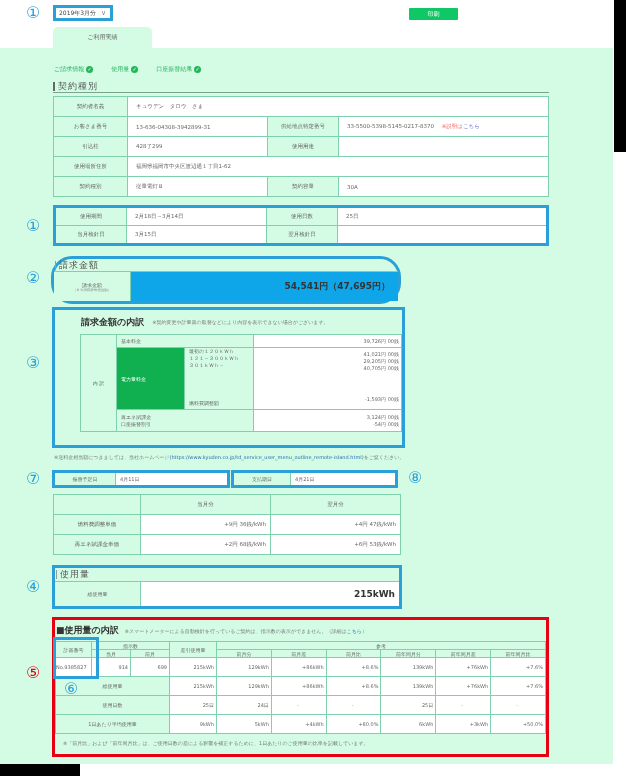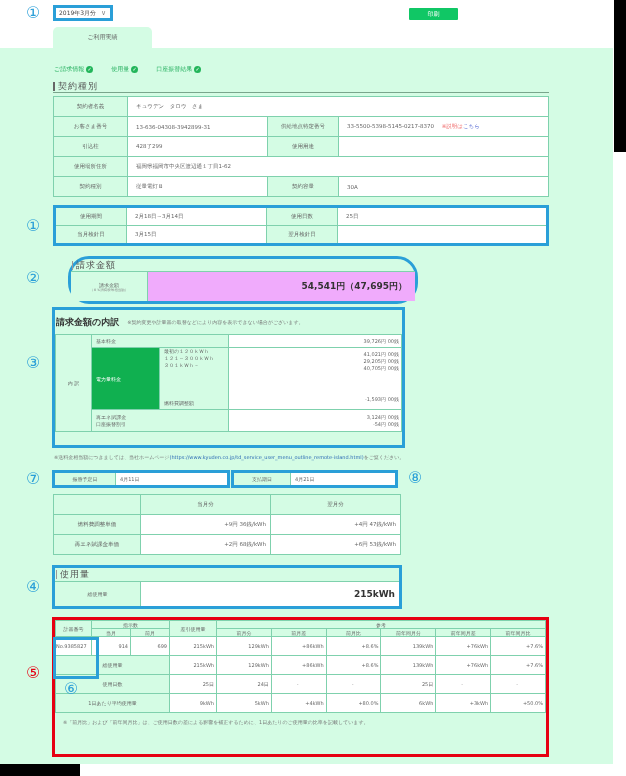--- a/index.html
+++ b/index.html
@@ -47,29 +47,29 @@
   .period-table { left: 53px; top: 205px; width: 496px; }
   .period-table td { height: 19px; }
 
   .blue-box { border: 3px solid #2a9fd8; }
   .red-box { border: 3px solid #e60012; }
 
   .circ { font-size: 16px; color: #2a9fd8; line-height: 1; }
   .circ.red { color: #e60012; }
 
   
-  .billing-box { left: 68px; top: 256px; width: 350px; height: 48px; border-radius: 21px; }
+  .billing-box { left: 51px; top: 256px; width: 350px; height: 48px; border-radius: 21px; }
   .billing-inner-title { height: 13px; border-bottom: 1px solid #7fd1ad; padding-left: 1px; }
-  .billing-row { display: flex; height: 29px; background: #f0abfc; }
+  .billing-row { display: flex; height: 29px; background: #0ea5e9; }
   .billing-row .l { width: 77px; background: #d4fce4; border-right: 1px solid #7fd1ad; display: flex; flex-direction: column; align-items: center; justify-content: center; font-size: 5px; color: #666; }
   .billing-row .l small { font-size: 3.5px; color: #888; }
   .billing-row .r { flex: 1; display: flex; align-items: center; justify-content: flex-end; padding-right: 8px; font-size: 9px; font-weight: bold; color: #333; }
 
   
-  .breakdown-box { left: 52px; top: 307px; width: 353px; height: 141px; }
+  .breakdown-box { left: 52px; top: 307px; width: 353px; height: 141px; padding-left: 25px; }
   .bd-head { display: flex; align-items: center; height: 24px; padding-left: 1px; }
   .bd-head .t { font-size: 9px; font-weight: bold; color: #333; }
   .bd-head .n { font-size: 5px; color: #777; margin-left: 8px; }
   .bd-table { width: 100%; }
   .bd-table td { font-size: 5px; color: #666; }
   .bd-table .rv { background: #fff; text-align: right; padding-right: 2px; vertical-align: top; line-height: 7px; }
   .bd-table .green-cell { background: #10b050; color: #fff; }
   .stacked { line-height: 7px; }
 
   .note-line { left: 54px; top: 454px; font-size: 5px; color: #777; white-space: nowrap; }
@@ -315,20 +315,24 @@
     <span>使用量</span>
   </div>
   <div class="usage-row">
     <div class="l">総使用量</div>
     <div class="r">215kWh</div>
   </div>
 </div>
 
 <span class="abs circ red" style="left:26px;top:665px;">⑤</span>
 <div class="abs ub-box red-box">
+  <div class="ub-head">
+    <span class="t">■使用量の内訳</span>
+    <span class="n"><span>※スマートメーターによる自動検針を行っているご契約は、指示数の表示ができません。（詳細は</span><span class="link">こちら</span><span>）</span></span>
+  </div>
   <table class="ub-table">
     <colgroup>
       <col style="width:36px">
         <col style="width:39px">
         <col style="width:39px">
         <col style="width:47px">
       <col>
         <col>
         <col>
         <col>

